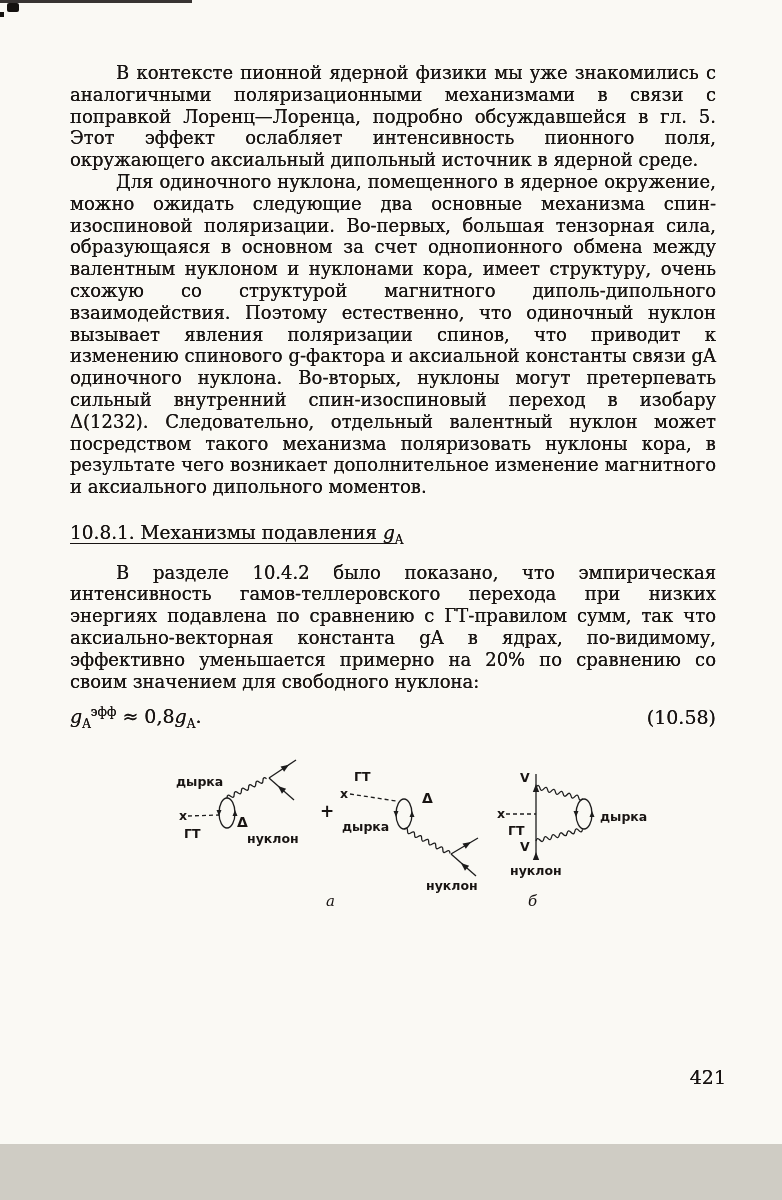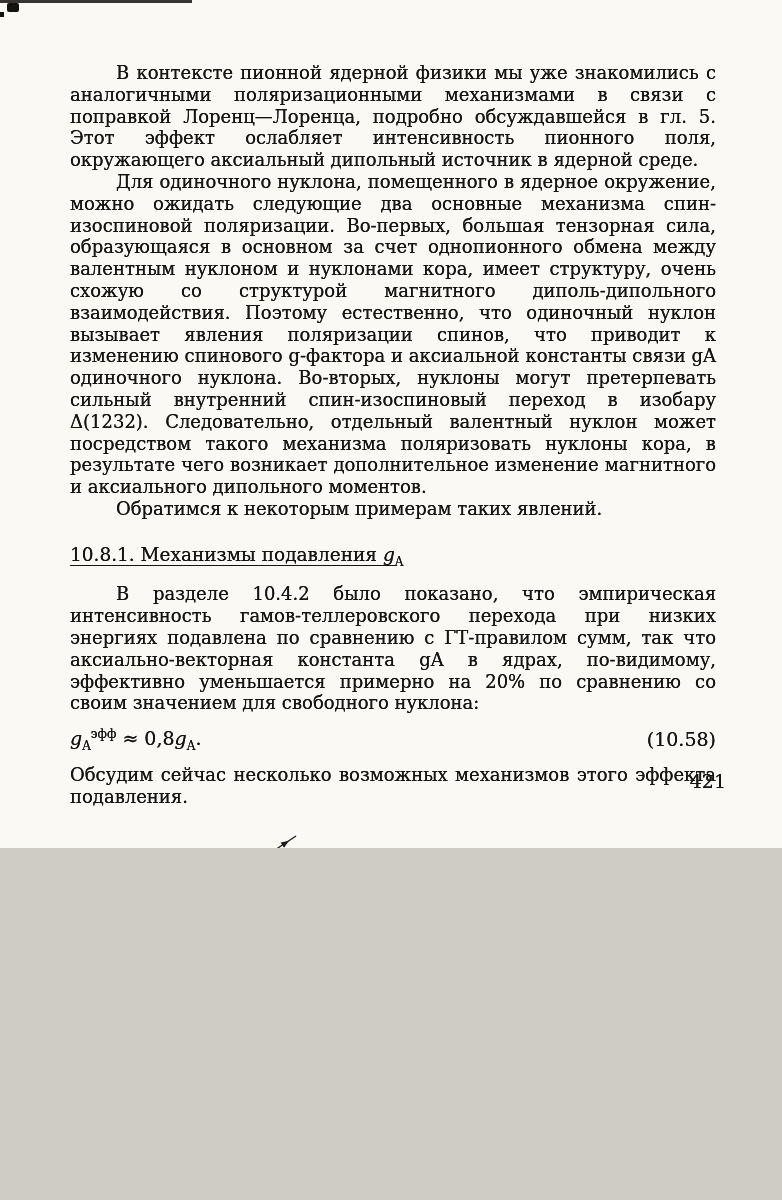--- a/index.html
+++ b/index.html
@@ -1,19 +1,19 @@
 <!DOCTYPE html>
 <html><head>
 <meta charset="utf-8">
 <style>
   * { box-sizing: border-box; }
   html, body { margin: 0; padding: 0; background: #cfccc4; }
   .page {
     position: relative;
-    width: 782px; height: 848px;
+    width: 782px; height: 1144px;
     background: #faf9f4;
     font-family: "DejaVu Serif", "Liberation Serif", serif;
     color: #181412;
     overflow: hidden;
   }
   .artifact { position: absolute; background: #15120f; }
   .artifact.top-strip { left: 0; top: 0; width: 192px; height: 3px; opacity: .85; }
   .artifact.blob { left: 7px; top: 3px; width: 12px; height: 9px; border-radius: 2px; }
   .artifact.dot  { left: 0; top: 12px; width: 4px; height: 5px; }
 
@@ -82,34 +82,32 @@
 <div class="page">
 
   <div class="artifact top-strip"></div>
   <div class="artifact blob"></div>
   <div class="artifact dot"></div>
 
   <div class="content">
 
     <p class="para indent">В контексте пионной ядерной физики мы уже знакомились с аналогичными поляризационными механизмами в связи с поправкой Лоренц—Лоренца, подробно обсуждавшейся в гл. 5. Этот эффект ослабляет интенсивность пионного поля, окружающего аксиальный дипольный источник в ядерной среде.</p>
     <p class="para indent">Для одиночного нуклона, помещенного в ядерное окружение, можно ожидать следующие два основные механизма спин-изоспиновой поляризации. Во-первых, большая тензорная сила, образующаяся в основном за счет однопионного обмена между валентным нуклоном и нуклонами кора, имеет структуру, очень схожую со структурой магнитного диполь-дипольного взаимодействия. Поэтому естественно, что одиночный нуклон вызывает явления поляризации спинов, что приводит к изменению спинового g-фактора и аксиальной константы связи gA одиночного нуклона. Во-вторых, нуклоны могут претерпевать сильный внутренний спин-изоспиновый переход в изобару Δ(1232). Следовательно, отдельный валентный нуклон может посредством такого механизма поляризовать нуклоны кора, в результате чего возникает дополнительное изменение магнитного и аксиального дипольного моментов.</p>
-    <p class="para indent">Обратимся к некоторым примерам таких явлений.</p>
 
     <h3 class="heading">
       <span class="u"><span>10.8.1. Механизмы подавления </span><i>g</i><sub>A</sub></span>
     </h3>
 
     <p class="para indent">В разделе 10.4.2 было показано, что эмпирическая интенсивность гамов-теллеровского перехода при низких энергиях подавлена по сравнению с ГТ-правилом сумм, так что аксиально-векторная константа gA в ядрах, по-видимому, эффективно уменьшается примерно на 20% по сравнению со своим значением для свободного нуклона:</p>
 
     <div class="eq-row">
       <span class="eq"><i>g</i><sub>A</sub><sup>эфф</sup><span> ≈ 0,8</span><i>g</i><sub>A</sub><span>.</span></span>
       <span>(10.58)</span>
     </div>
 
-    <p class="para">Обсудим сейчас несколько возможных механизмов этого эффекта подавления.</p>
 
     <div class="figure">
       <svg width="646" height="156" viewBox="0 0 646 156">
 
         <g>
           <text x="106" y="32">дырка</text>
 
           <g transform="translate(157,44) rotate(-26)">
             <path class="stroke" d="M0,0 q2,-4 4,0 q2,4 4,0 q2,-4 4,0 q2,4 4,0 q2,-4 4,0 q2,4 4,0 q2,-4 4,0 q2,4 4,0 q2,-4 4,0 q2,4 4,0 q2,-4 4,0"></path>
           </g>

